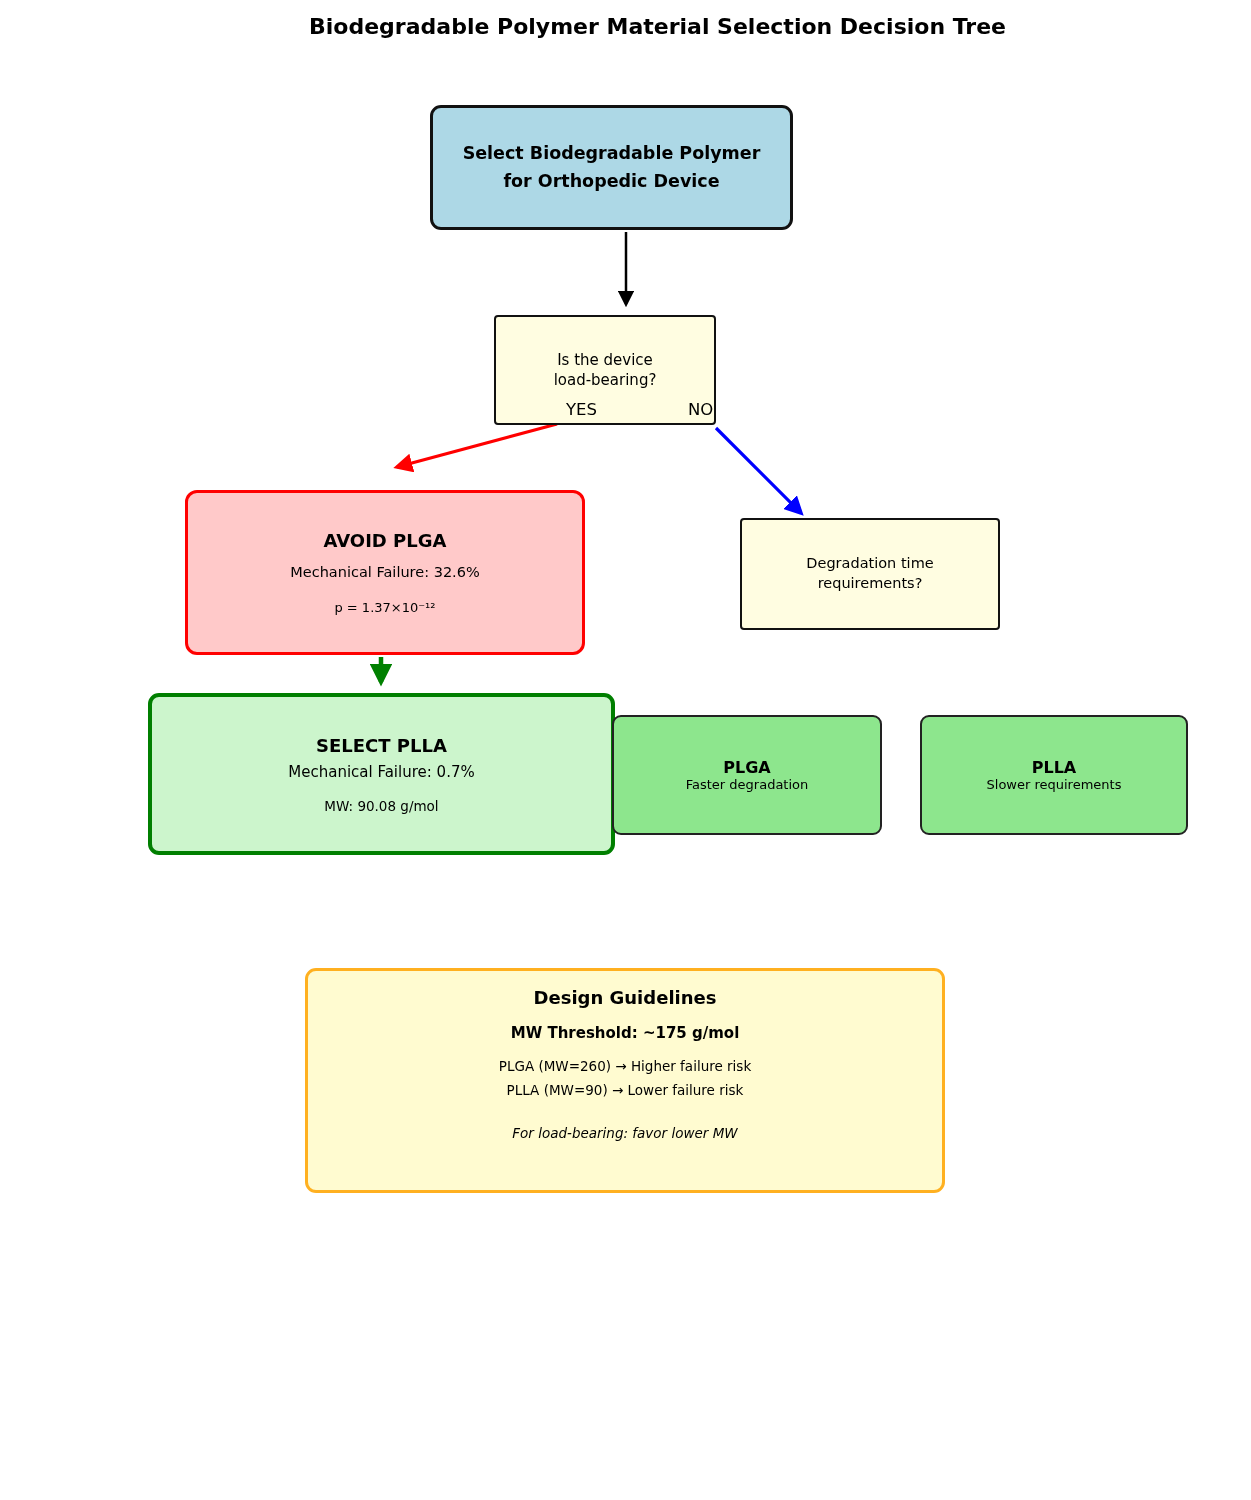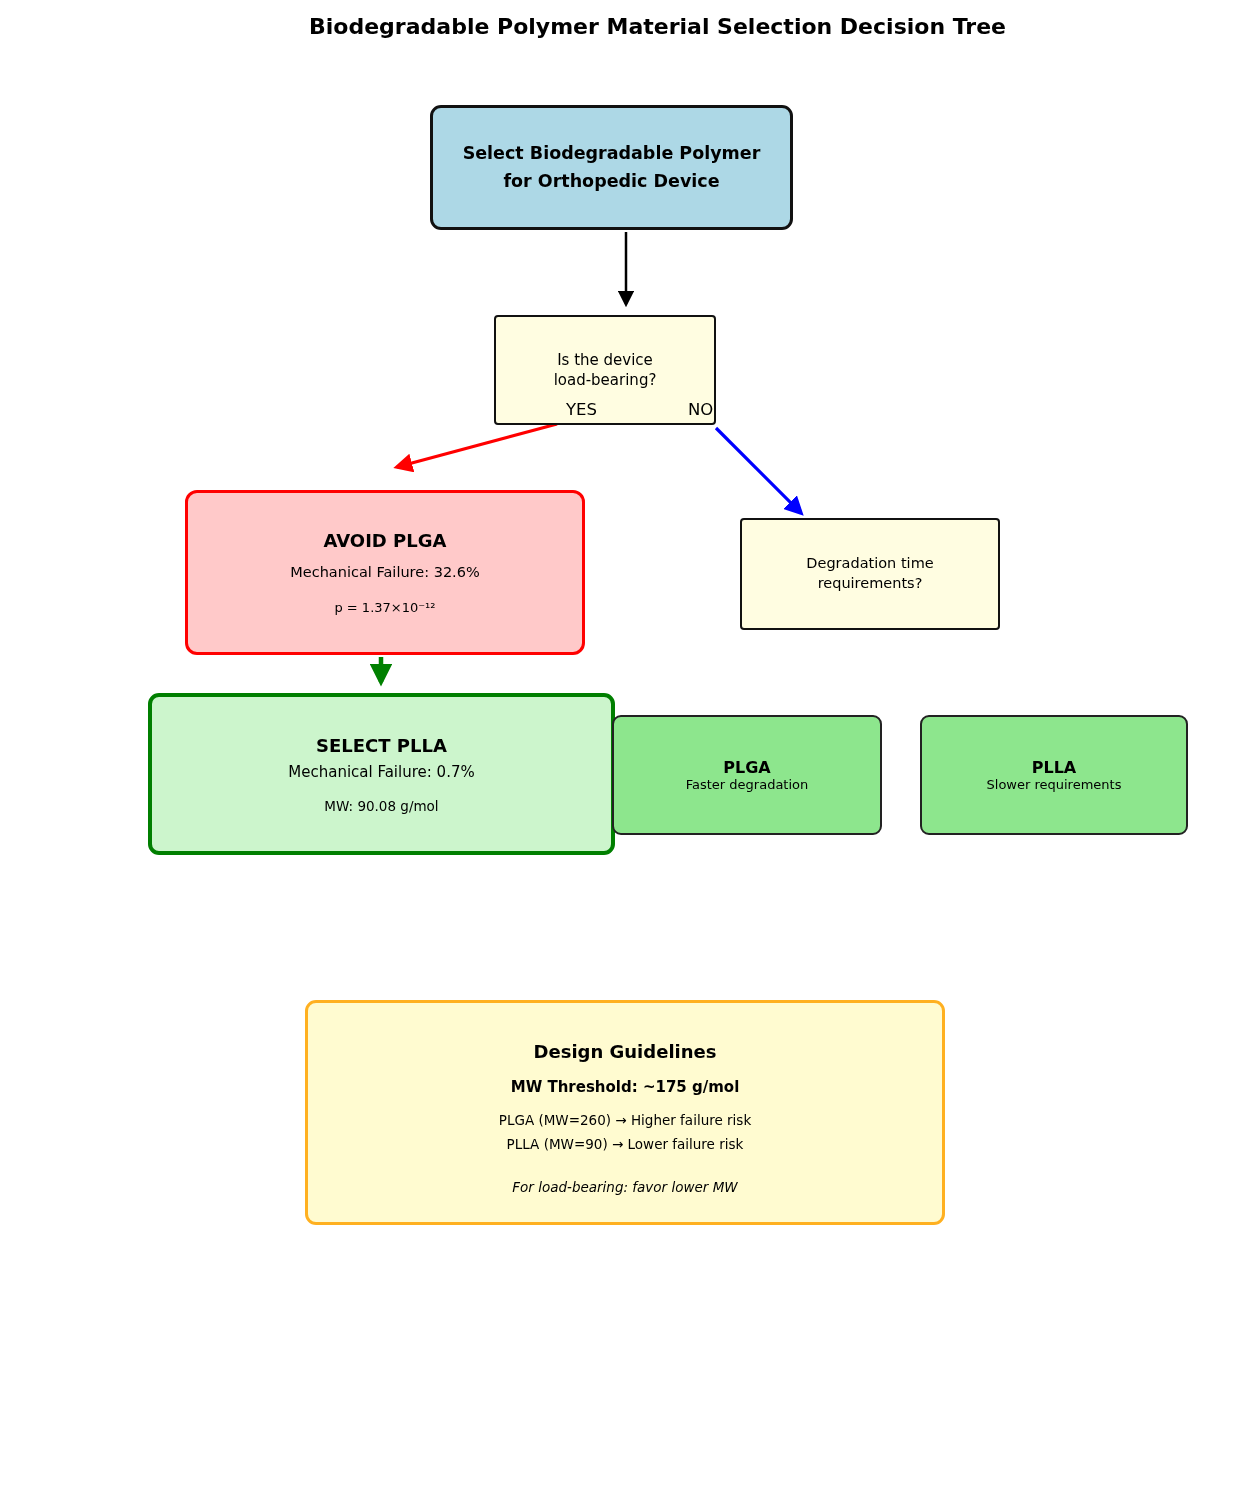--- a/index.html
+++ b/index.html
@@ -95,26 +95,26 @@
     border: 2px solid #222;
     border-radius: 9px;
     height: 120px; top: 715px;
   }
   .info-plga { left: 612px; width: 270px; }
   .info-plla { left: 920px; width: 268px; }
   .info-node .node-title { font-size: 16px; font-weight: bold; margin-bottom: 0; }
   .info-node .node-sub { font-size: 13px; }
 
   .guidelines-node {
-    left: 305px; top: 1000px; width: 640px; height: 225px;
+    left: 305px; top: 968px; width: 640px; height: 225px;
     background: var(--guidelines-fill, #FFFBD0);
     border: 3px solid var(--guidelines-border, #FFB020);
     border-radius: 11px;
     justify-content: flex-start;
-    padding-top: 38px;
+    padding-top: 16px;
   }
   .guidelines-node .node-title { font-size: 18px; font-weight: bold; margin-bottom: 16px; }
   .guidelines-node .g-line1 { font-size: 15px; margin-bottom: 16px; font-weight: bold; }
   .guidelines-node .g-line2 { font-size: 13.5px; margin-bottom: 8px; }
   .guidelines-node .g-line3 { font-size: 13.5px; margin-bottom: 27px; }
   .guidelines-node .g-note { font-size: 13.5px; font-style: italic; }
 
   .arrow-layer {
     position: absolute;
     left: 0; top: 0;

